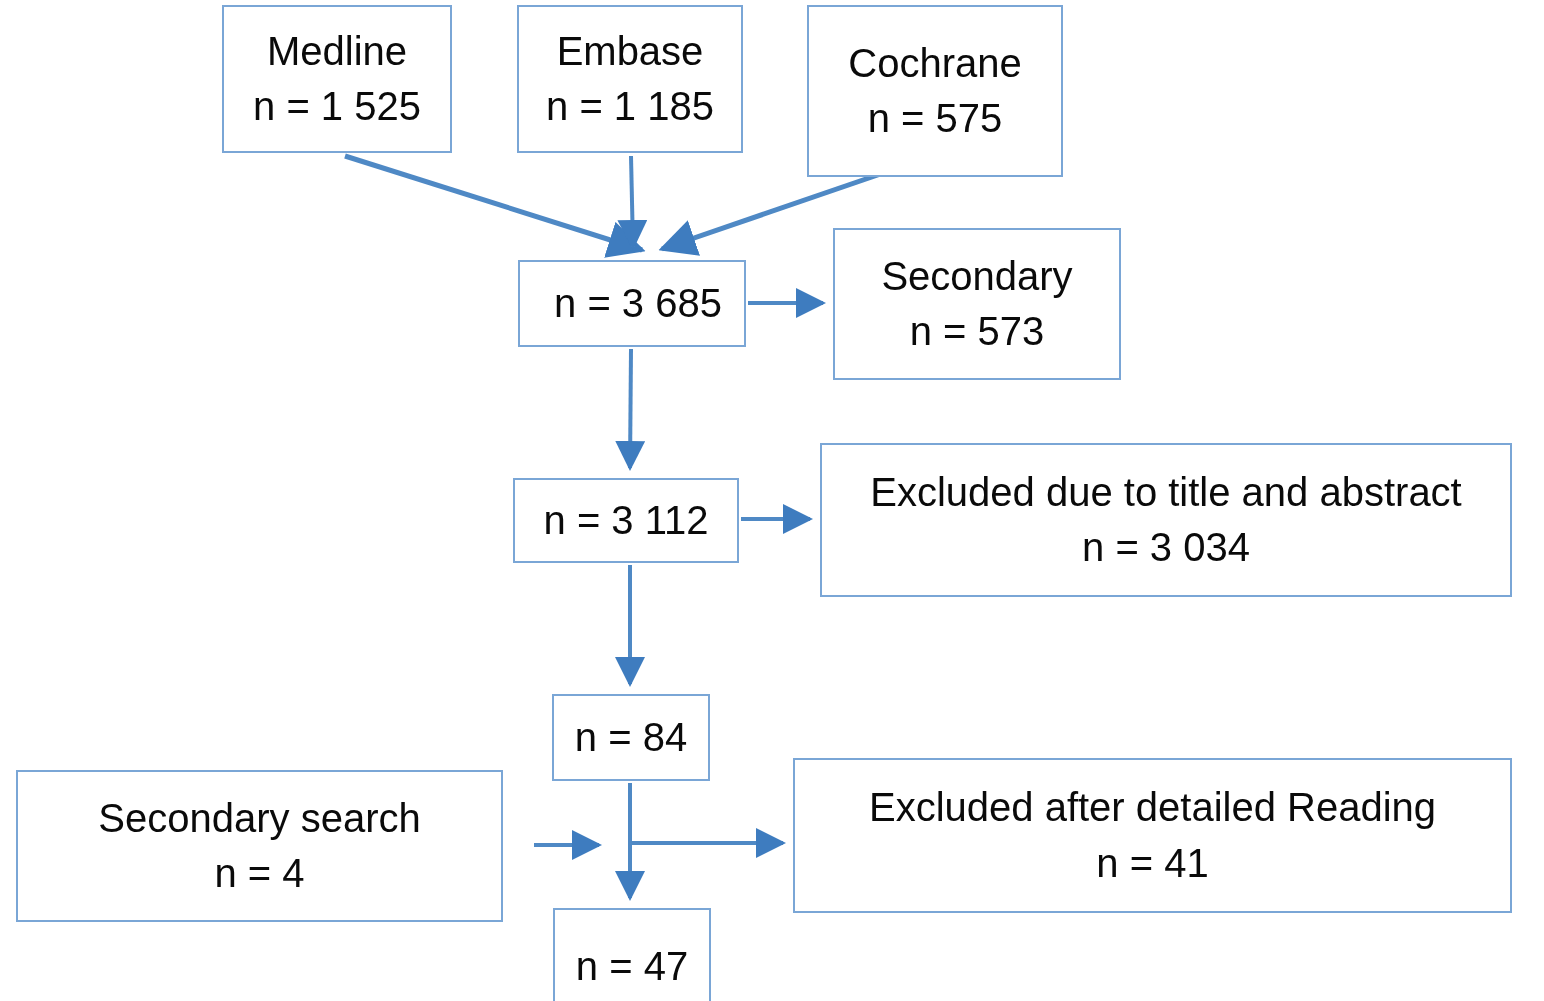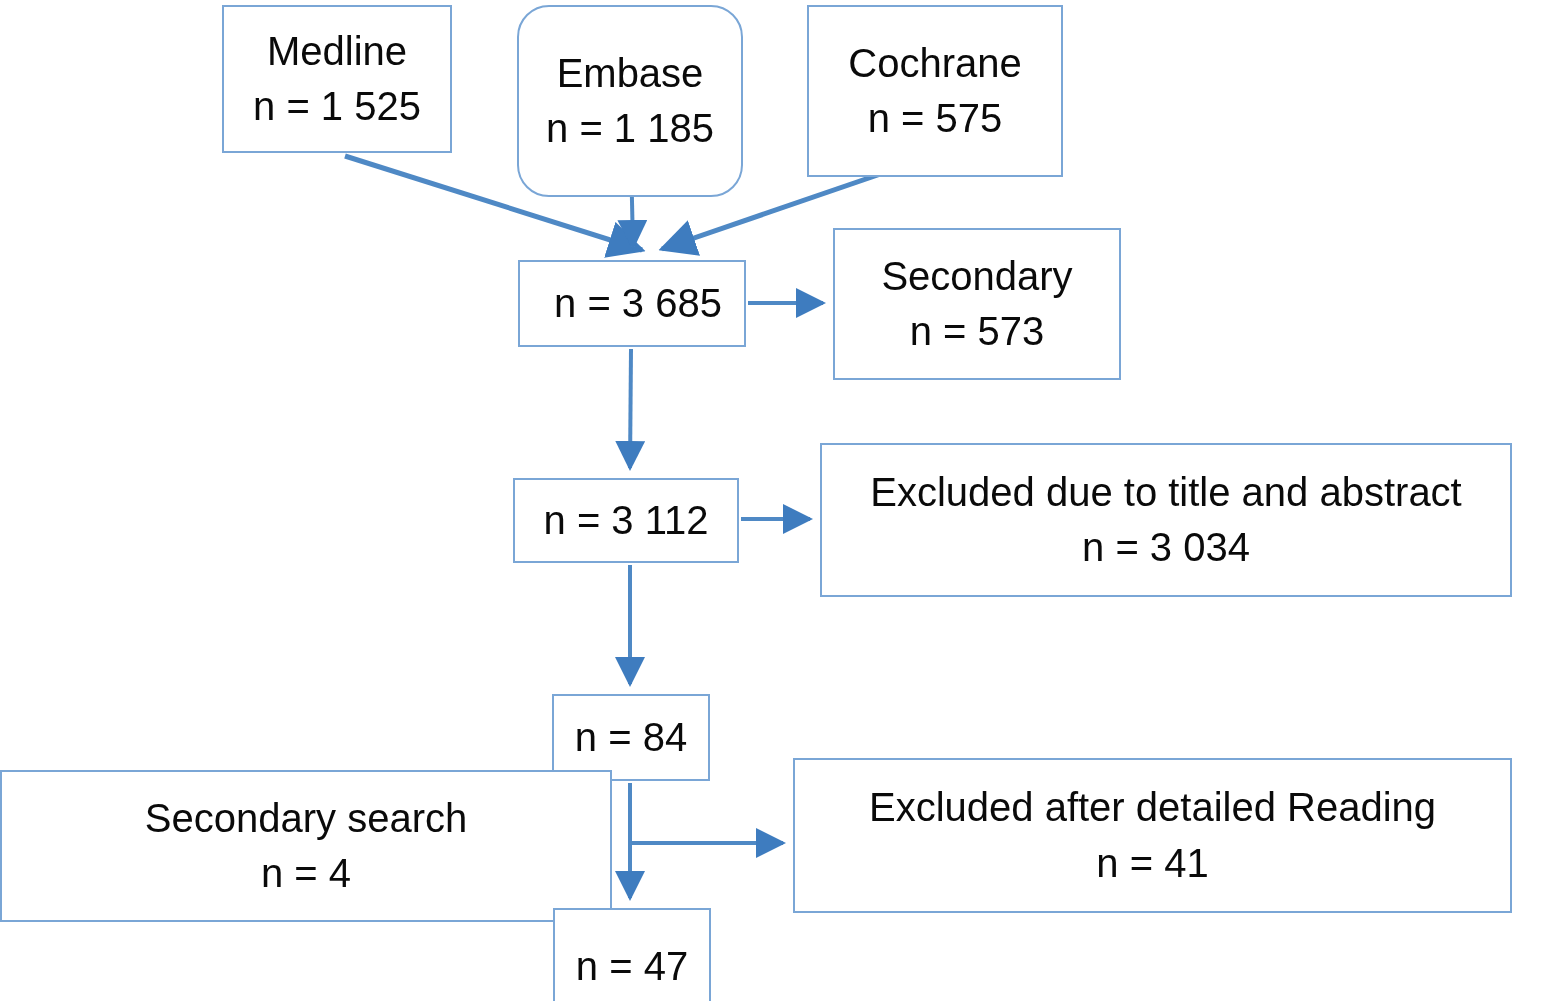--- a/index.html
+++ b/index.html
@@ -65,21 +65,21 @@
     <line x1="630" y1="783" x2="630" y2="898" stroke-width="4" marker-end="url(#ah)"></line>
     <line x1="534" y1="845" x2="599" y2="845" stroke-width="4" marker-end="url(#ah)"></line>
     <line x1="629" y1="843" x2="783" y2="843" stroke-width="4" marker-end="url(#ah)"></line>
   </svg>
 
   <div class="box" style="left:222px;top:5px;width:230px;height:148px;">
     <div class="line">Medline</div>
     <div class="line">n = 1 525</div>
   </div>
 
-  <div class="box" style="left:517px;top:5px;width:226px;height:192px;border-radius:32px;">
+  <div class="box" style="left:517px;top:5px;width:226px;height:148px;">
     <div class="line">Embase</div>
     <div class="line">n = 1 185</div>
   </div>
 
   <div class="box" style="left:807px;top:5px;width:256px;height:172px;">
     <div class="line">Cochrane</div>
     <div class="line">n = 575</div>
   </div>
 
   <div class="box" style="left:518px;top:260px;width:228px;height:87px;padding-left:12px;">
@@ -97,21 +97,21 @@
 
   <div class="box" style="left:820px;top:443px;width:692px;height:154px;">
     <div class="line">Excluded due to title and abstract</div>
     <div class="line">n = 3 034</div>
   </div>
 
   <div class="box" style="left:552px;top:694px;width:158px;height:87px;">
     <div class="line">n = 84</div>
   </div>
 
-  <div class="box" style="left:0;top:770px;width:612px;height:152px;">
+  <div class="box" style="left:16px;top:770px;width:487px;height:152px;">
     <div class="line">Secondary search</div>
     <div class="line">n = 4</div>
   </div>
 
   <div class="box" style="left:793px;top:758px;width:719px;height:155px;">
     <div class="line">Excluded after detailed Reading</div>
     <div class="line">n = 41</div>
   </div>
 
   <div class="box" style="left:553px;top:908px;width:158px;height:118px;">

